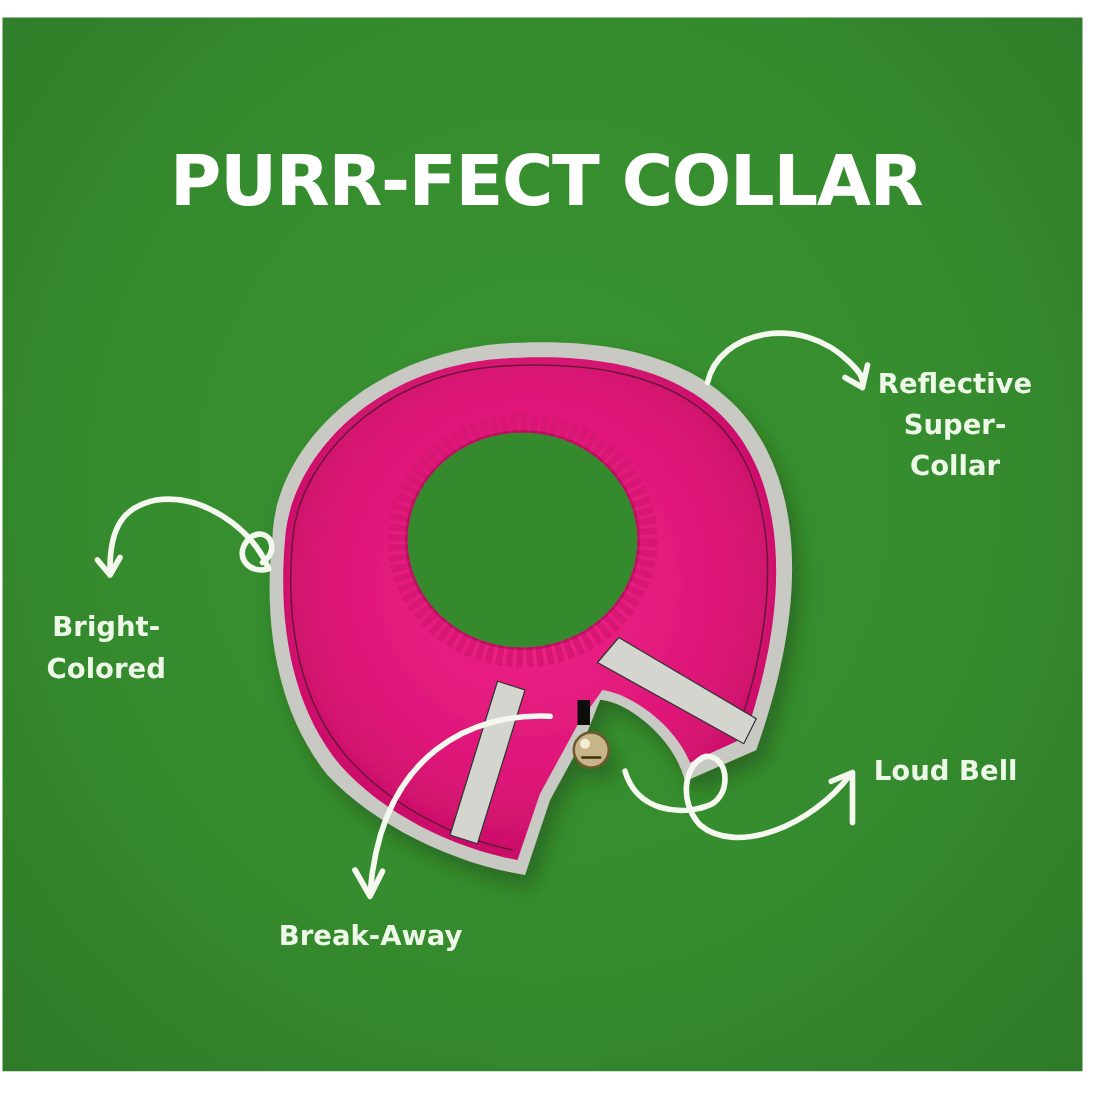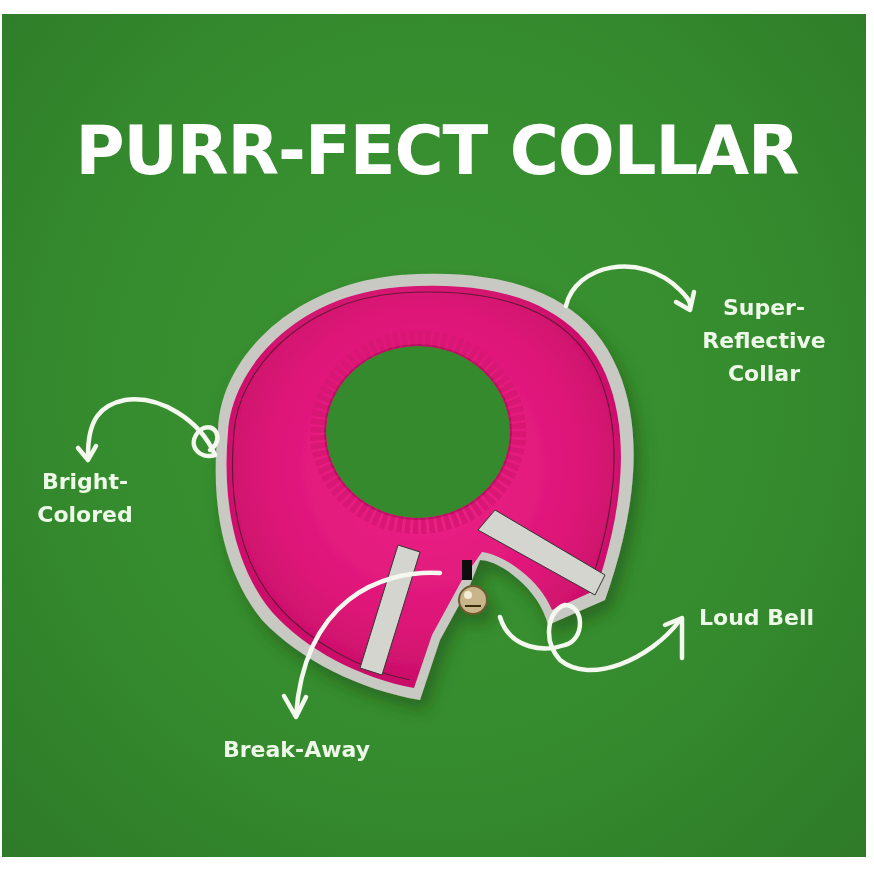--- a/index.html
+++ b/index.html
@@ -6,21 +6,21 @@
     body {
       width: 874px; height: 874px; background: #ffffff; position: relative; overflow: hidden;
       font-family: "DejaVu Sans", "Liberation Sans", sans-serif;
     }
     .panel {
       position: absolute; left: 2px; top: 14px; width: 864px; height: 843px;
       background: radial-gradient(ellipse at 50% 45%, #3a9432 0%, #358c2e 55%, #2e7a28 100%);
     }
     .title {
       position: absolute; left: 0; top: 118px; width: 874px; text-align: center;
-      color: #ffffff; font-weight: bold; font-size: 67px; letter-spacing: -1px;
+      color: #ffffff; font-weight: bold; font-size: 56px; letter-spacing: -1px;
       font-family: "DejaVu Sans", sans-serif; line-height: 1;
     }
     .label {
       position: absolute; color: #eef8e8; font-weight: bold; font-size: 22px;
       text-align: center; line-height: 33px; font-family: "DejaVu Sans", sans-serif;
     }
     svg.art { position: absolute; left: 0; top: 0; }
   </style>
 </head>
 <body>
@@ -76,26 +76,26 @@
 
     <path d="M 440 573 C 380 570, 305 600, 296 715"></path>
     <path d="M 284 696 L 296 717 L 306 697"></path>
 
     <path d="M 500 617 C 510 650, 545 652, 565 645 C 585 640, 585 605, 565 605 C 548 610, 542 640, 560 660 C 590 685, 650 660, 680 620"></path>
     <path d="M 665 625 L 682 618 L 682 658"></path>
   </g>
 </svg>
 
 <div class="label" style="left:684px; top:291px; width:160px;">
+  <div>Reflective</div>
   <div>Super-</div>
-  <div>Reflective</div>
   <div>Collar</div>
 </div>
 
-<div class="label" style="left:10px; top:465px; width:150px;">
+<div class="label" style="left:10px; top:486px; width:150px;">
   <div>Bright-</div>
   <div>Colored</div>
 </div>
 
 <div class="label" style="left:664px; top:601px; width:150px;text-align:right;">
   <div>Loud Bell</div>
 </div>
 
 <div class="label" style="left:180px; top:733px; width:190px;text-align:right;">
   <div>Break-Away</div>

